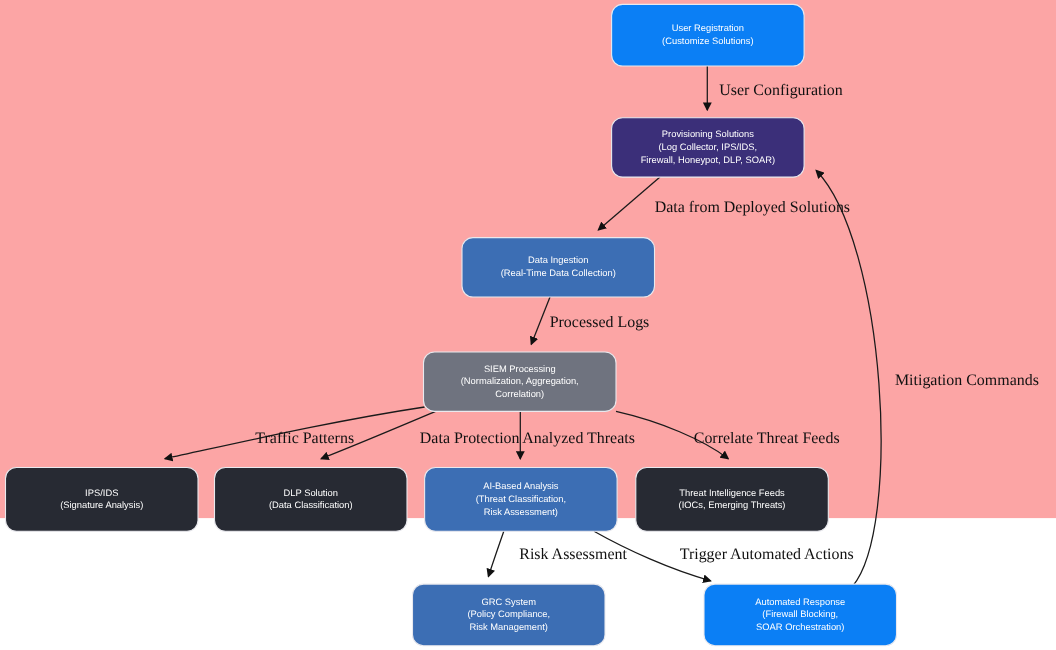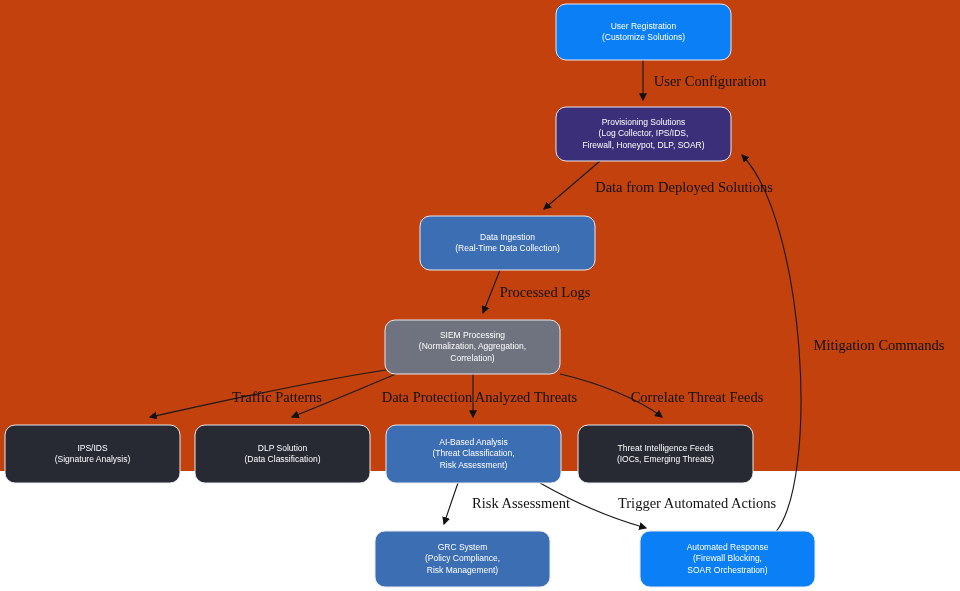--- a/index.html
+++ b/index.html
@@ -1,17 +1,17 @@
 <!DOCTYPE html>
 <html><head>
 <meta charset="utf-8">
 <style>
   html,body{margin:0;padding:0;background:#ffffff;}
   body{width:960px;height:591px;overflow:hidden;font-family:"Liberation Sans",sans-serif;}
-  #diagram-root{position:relative;width:960px;height:471px;background:#c2410c;}
+  #diagram-root{position:relative;width:960px;height:471px;background:#fca5a5;}
   svg#flow{position:absolute;inset:0;width:960px;height:591px;}
   .node-label{font-family:"Liberation Sans",sans-serif;font-size:8.5px;fill:#ffffff;text-anchor:middle;dominant-baseline:middle;}
   .edge-label{font-family:"Liberation Serif",serif;font-size:14.5px;fill:#111111;text-anchor:middle;dominant-baseline:middle;}
   .edge-path{fill:none;stroke:#1a1a1a;stroke-width:1.15;}
   .node-shape{stroke:#e9e9ee;stroke-width:1;}
 </style>
 </head>
 <body>
 
 <div id="diagram-root">

